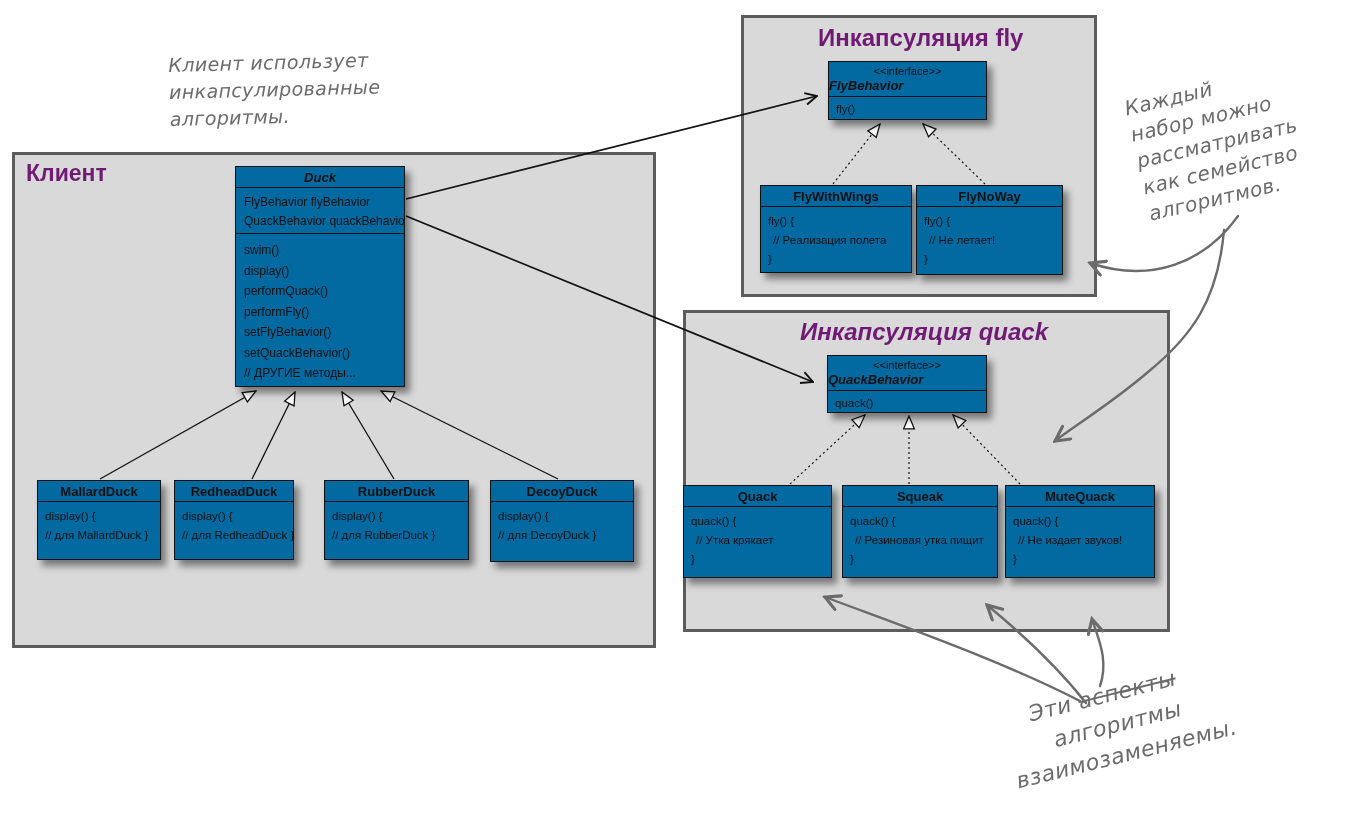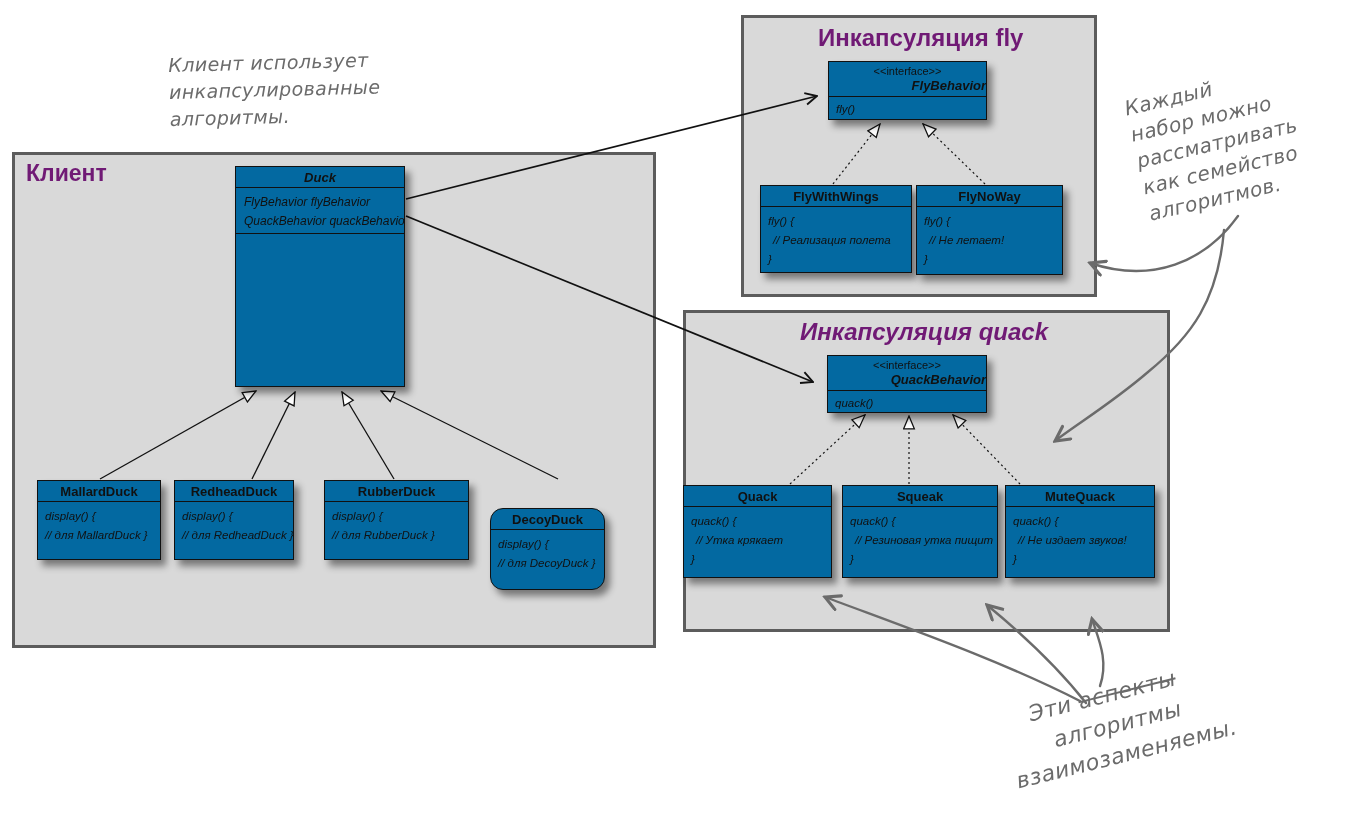--- a/index.html
+++ b/index.html
@@ -13,24 +13,24 @@
   .panel-title.big{font-size:24px;}
   .panel-title.client{font-size:23px;}
   
   .uml-box{
     position:absolute;background:#0369a1;border:1.8px solid #111;z-index:10;
     box-shadow:5px 6px 7px rgba(0,0,0,0.45);box-sizing:border-box;color:#111;overflow:hidden;
   }
   .uml-title{text-align:center;font-weight:bold;font-size:13px;border-bottom:1.8px solid #111;padding:3px 2px 2px;}
   .uml-title.italic{font-style:italic;}
   .uml-stereo{text-align:center;font-size:11px;padding-top:3px;line-height:13px;}
-  .uml-iname{text-align:right;font-weight:bold;font-style:italic;font-size:13px;line-height:15px;padding-bottom:3px;border-bottom:1.8px solid #111;}
+  .uml-iname{text-align:left;font-weight:bold;font-style:italic;font-size:13px;line-height:15px;padding-bottom:3px;border-bottom:1.8px solid #111;}
   .uml-body{padding:5px 7px;font-size:11.5px;line-height:19px;}
   .uml-body .italic{}
-  .uml-line{display:block;white-space:nowrap;font-style:italic;}
+  .uml-line{display:block;white-space:nowrap;}
   .uml-line.indent{padding-left:5px;}
   .duck-fields{border-bottom:1.8px solid #111;padding:5px 8px;font-size:12px;line-height:19px;height:46px;box-sizing:border-box;}
   .duck-methods{padding:6px 8px;font-size:12px;line-height:20.5px;}
   
   .hand{
     position:absolute;color:#6b6b6b;font-family:"DejaVu Sans",sans-serif;font-style:italic;
     letter-spacing:0.4px;z-index:20;transform-origin:left top;white-space:nowrap;
   }
   .hand .struck{text-decoration:line-through;text-decoration-thickness:2px;}
   
@@ -92,20 +92,29 @@
     <path d="M1100,686 C1109,660 1098,638 1092,619" marker-end="url(#hvee)"></path>
   </g>
 </svg>
 
 <div class="uml-box" style="left:235px;top:166px;width:170px;height:221px;">
   <div class="uml-title italic">Duck</div>
   <div class="duck-fields">
     <span class="uml-line">FlyBehavior flyBehavior</span>
     <span class="uml-line">QuackBehavior quackBehavior</span>
   </div>
+  <div class="duck-methods">
+    <span class="uml-line">swim()</span>
+    <span class="uml-line italic">display()</span>
+    <span class="uml-line">performQuack()</span>
+    <span class="uml-line">performFly()</span>
+    <span class="uml-line">setFlyBehavior()</span>
+    <span class="uml-line">setQuackBehavior()</span>
+    <span class="uml-line">// ДРУГИЕ методы...</span>
+  </div>
 </div>
 
 <div class="uml-box" style="left:37px;top:480px;width:124px;height:80px;">
   <div class="uml-title">MallardDuck</div>
   <div class="uml-body">
     <span class="uml-line">display() {</span>
     <span class="uml-line">// для MallardDuck }</span>
   </div>
 </div>
 <div class="uml-box" style="left:174px;top:480px;width:120px;height:80px;">
@@ -115,21 +124,21 @@
     <span class="uml-line">// для RedheadDuck }</span>
   </div>
 </div>
 <div class="uml-box" style="left:324px;top:480px;width:145px;height:80px;">
   <div class="uml-title">RubberDuck</div>
   <div class="uml-body">
     <span class="uml-line">display() {</span>
     <span class="uml-line">// для RubberDuck }</span>
   </div>
 </div>
-<div class="uml-box" style="left:490px;top:508px;width:115px;height:82px;border-radius:13px;">
+<div class="uml-box" style="left:490px;top:480px;width:144px;height:82px;">
   <div class="uml-title">DecoyDuck</div>
   <div class="uml-body">
     <span class="uml-line">display() {</span>
     <span class="uml-line">// для  DecoyDuck }</span>
   </div>
 </div>
 
 <div class="uml-box" style="left:828px;top:61px;width:159px;height:59px;">
   <div class="uml-stereo">&lt;&lt;interface&gt;&gt;</div>
   <div class="uml-iname">FlyBehavior</div>

